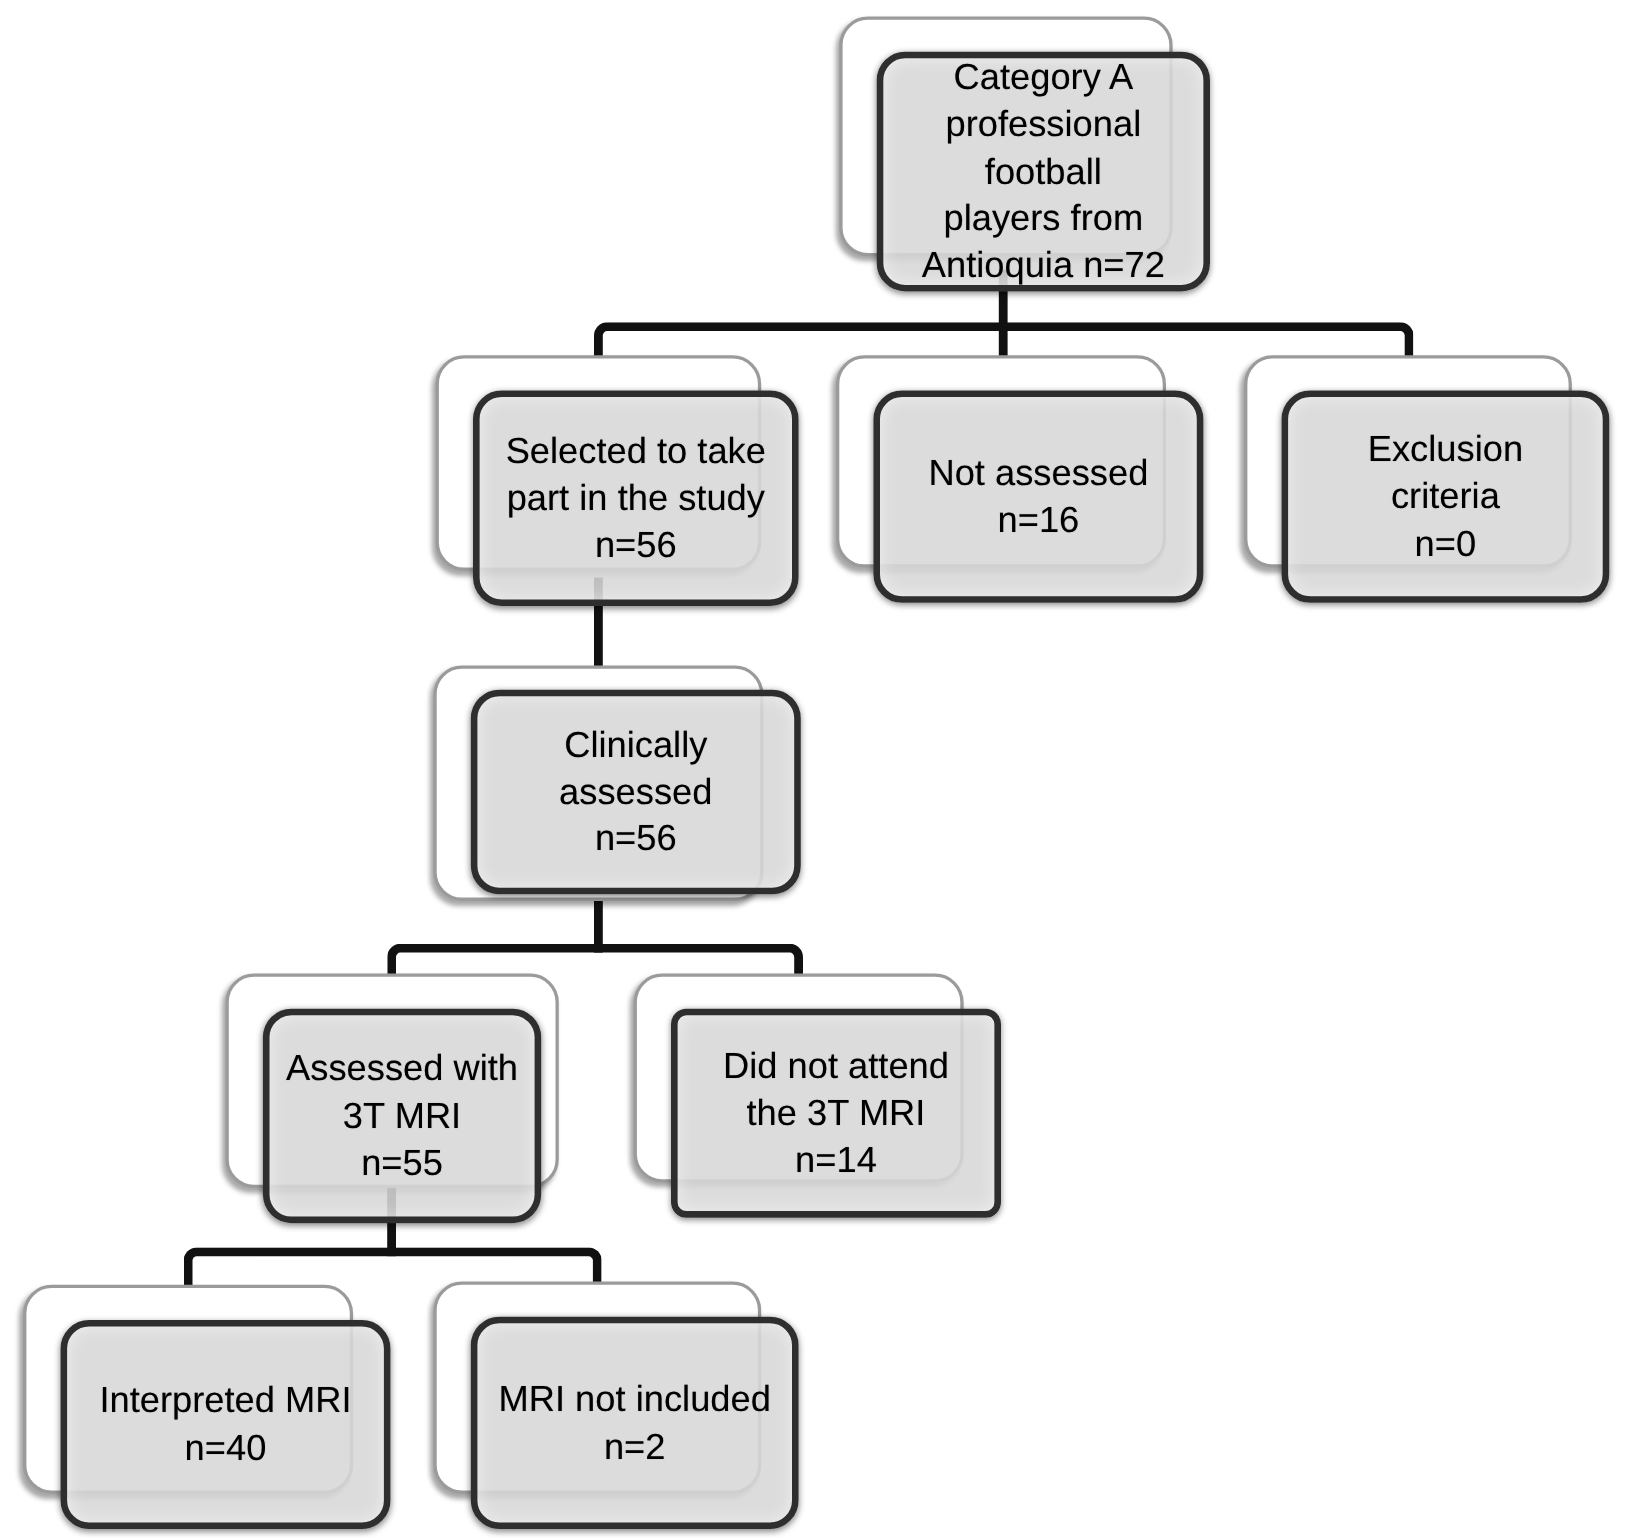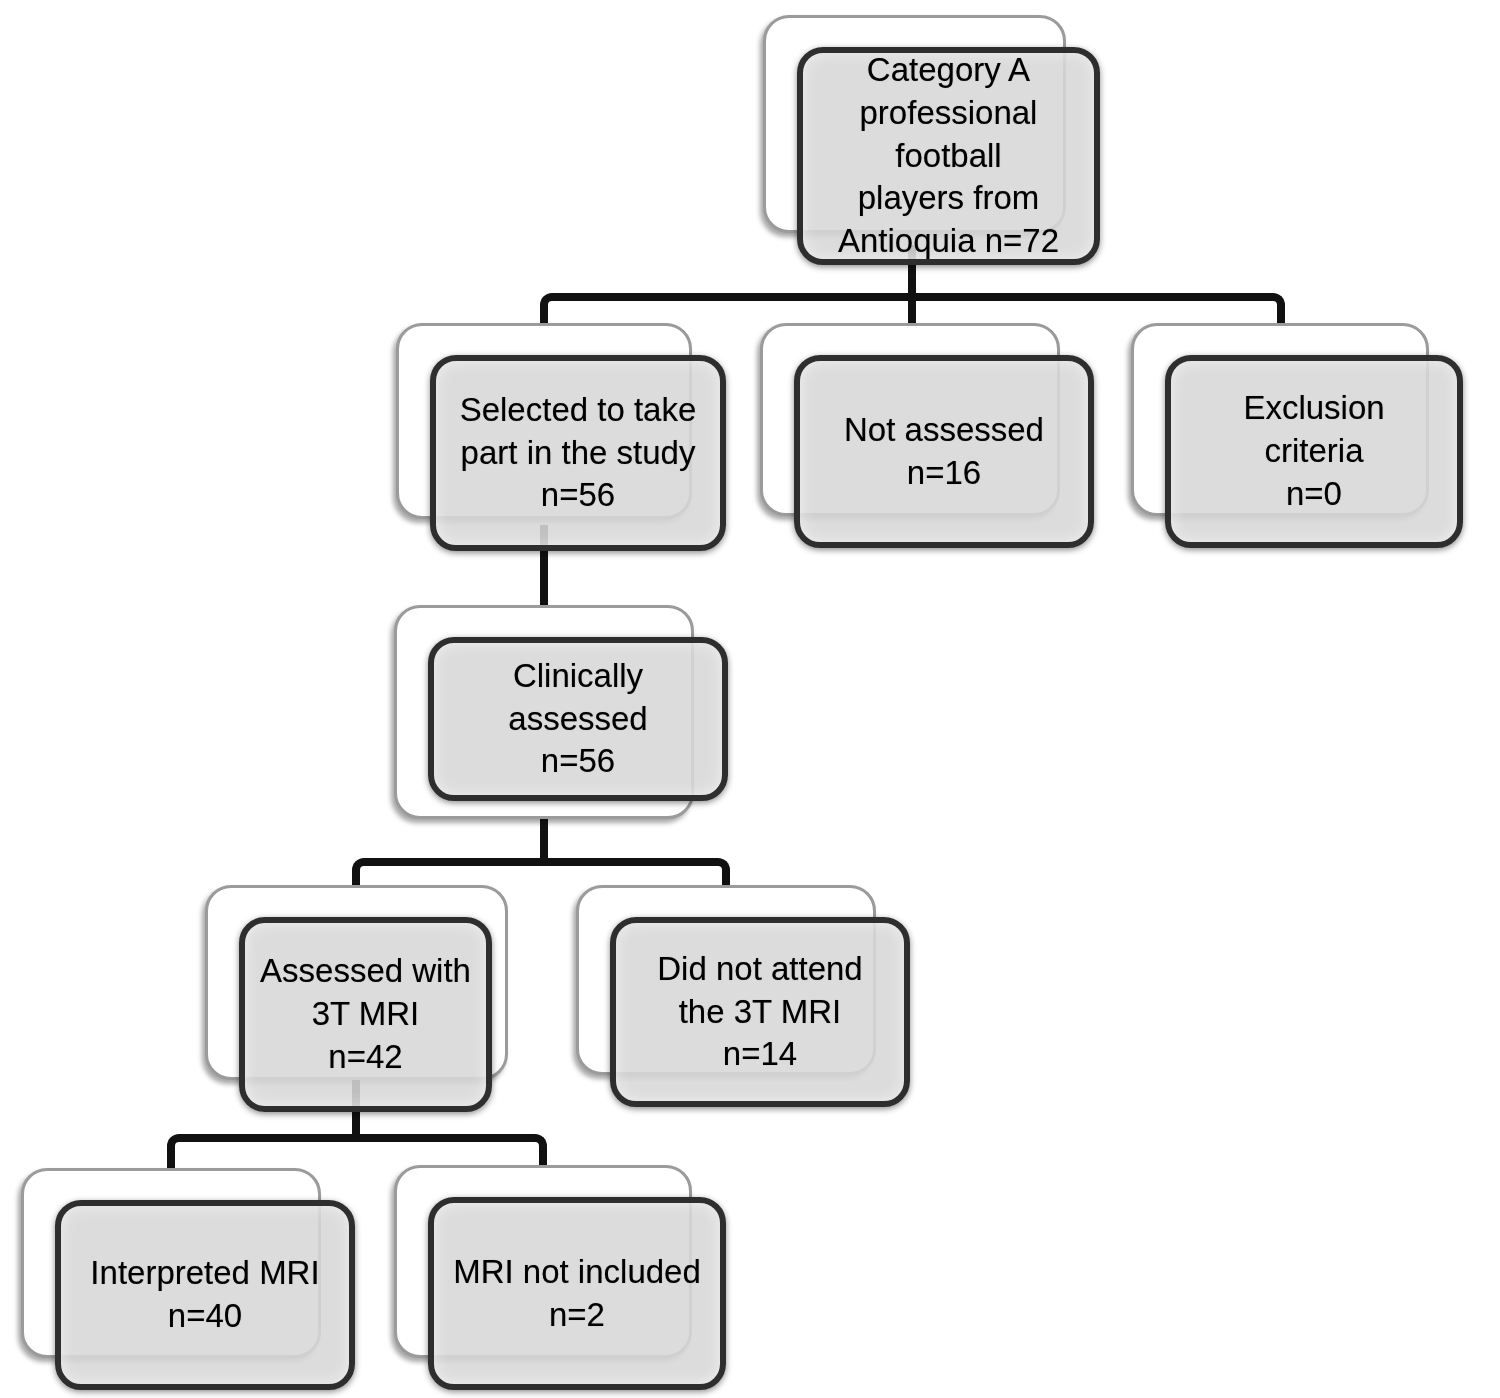--- a/index.html
+++ b/index.html
@@ -127,43 +127,43 @@
       <div class="label">
           <div>Exclusion</div>
           <div>criteria</div>
           <div>n=0</div>
         </div>
     </div>
   </div>
 
   <div class="node" style="left:394px; top:605px;">
     <div class="ghost" style="width:300px; height:214px;"></div>
-    <div class="box" style="left:34px; top:32px; width:300px; height:164px;">
+    <div class="box" style="left:34px; top:22px; width:300px; height:186px;">
       <div class="label">
           <div>Clinically</div>
           <div>assessed</div>
           <div>n=56</div>
         </div>
     </div>
   </div>
 
   <div class="node" style="left:205px; top:885px;">
     <div class="ghost" style="width:303px; height:195px;"></div>
     <div class="box" style="left:34px; top:32px; width:253px; height:195px;">
       <div class="label">
           <div>Assessed with</div>
           <div>3T MRI</div>
-          <div>n=42</div>
+          <div>n=55</div>
         </div>
     </div>
   </div>
 
   <div class="node" style="left:576px; top:885px;">
     <div class="ghost" style="width:300px; height:190px;"></div>
-    <div class="box" style="left:34px; top:32px; width:300px; height:190px;">
+    <div class="box" style="left:34px; top:32px; width:300px; height:190px;border-radius:14px;">
       <div class="label">
           <div>Did not attend</div>
           <div>the 3T MRI</div>
           <div>n=14</div>
         </div>
     </div>
   </div>
 
   <div class="node" style="left:21px; top:1168px;">
     <div class="ghost" style="width:300px; height:190px;"></div>

